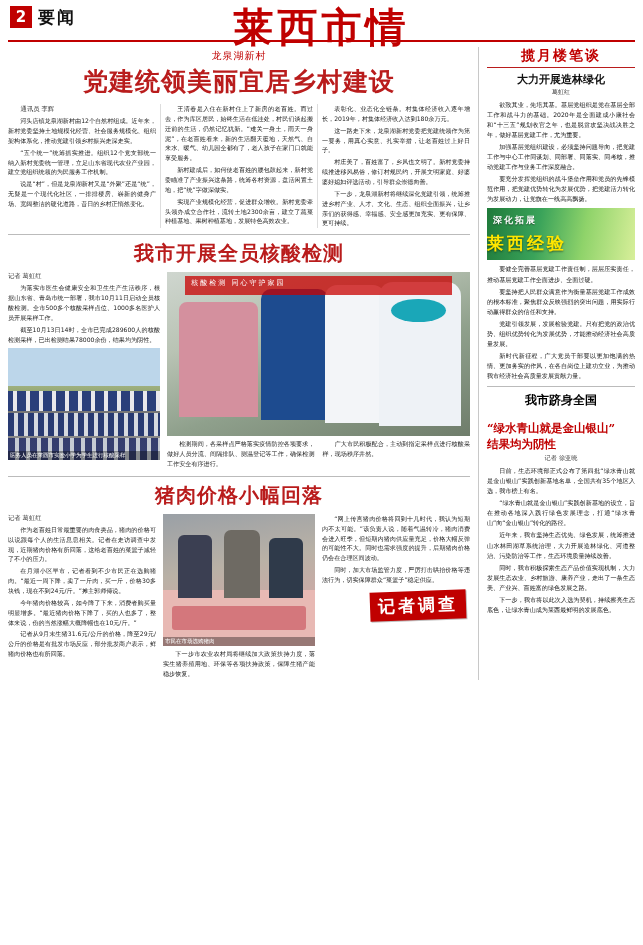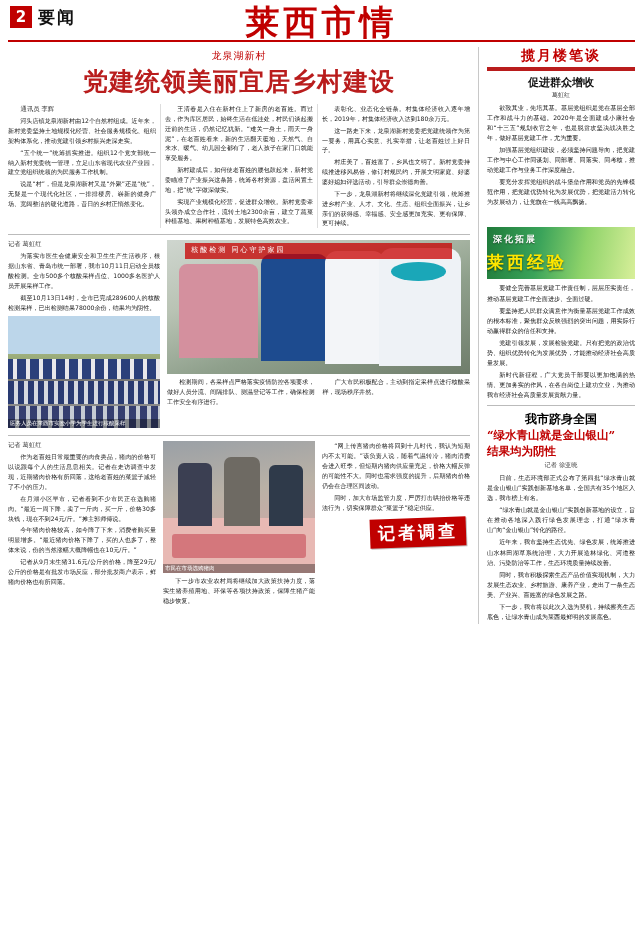--- a/index.html
+++ b/index.html
@@ -15,21 +15,21 @@
   
   .masthead{position:relative;height:40px;border-bottom:2px solid #c00000;}
   .page-badge{
     position:absolute;left:2px;top:6px;width:22px;height:22px;background:#c00000;color:#fff;
     font-size:15px;font-weight:bold;display:flex;align-items:center;justify-content:center;
   }
   .section-name{position:absolute;left:30px;top:6px;font-size:17px;font-weight:bold;letter-spacing:2px;}
   .paper-title{
     position:absolute;left:50%;top:0px;transform:translateX(-50%);
     font-family:Liberation Sans, sans-serif;
-    font-size:34px;font-weight:bold;color:#c00000;letter-spacing:4px;
+    font-size:40px;font-weight:bold;color:#c00000;letter-spacing:4px;
     white-space:nowrap;
   }
   .mast-right{position:absolute;right:2px;top:4px;text-align:left;font-size:7.5px;line-height:1.55;color:#333;}
   .mast-right .ln{white-space:nowrap;}
 
   
   .cols{display:flex;gap:8px;margin-top:5px;}
   .left{width:462px;}
   .right{width:155px;border-left:1px solid #c8c8c8;padding-left:8px;}
 
@@ -78,32 +78,32 @@
   }
   .banner span{
     font-family:"DejaVu Serif","Liberation Serif",serif;
     font-size:19px;font-weight:bold;color:#c00000;letter-spacing:3px;
   }
 
   
   .rail-head{
     text-align:center;font-family:"DejaVu Serif","Liberation Serif",serif;
     font-size:14px;font-weight:bold;color:#c00000;letter-spacing:2px;
-    border-bottom:4px solid #b91c1c;padding-bottom:2px;margin-bottom:4px;
+    border-bottom:1px solid #b91c1c;padding-bottom:2px;margin-bottom:4px;
   }
   .rail-title{text-align:center;font-size:11px;font-weight:bold;margin:4px 0 1px;font-family:"DejaVu Serif","Liberation Serif",serif;}
   .rail-by{text-align:center;font-size:6.2px;color:#444;margin-bottom:3px;}
   .rail-text{font-size:6.1px;line-height:1.65;text-align:justify;}
   .rail-text p{margin:0 0 2px;text-indent:2em;}
-  .rail-title2{text-align:center;font-size:12px;font-weight:bold;color:#000;line-height:1.35;margin:5px 0 1px;font-family:"DejaVu Serif","Liberation Serif",serif;}
+  .rail-title2{text-align:center;font-size:12px;font-weight:bold;color:#000;line-height:1.35;margin:5px 0 13px;font-family:"DejaVu Serif","Liberation Serif",serif;}
   .rail-sub{text-align:left;font-size:11.5px;font-weight:bold;color:#c00000;line-height:1.35;font-family:"DejaVu Serif","Liberation Serif",serif;}
 
   
   .badge-img{
-    position:relative;height:52px;margin-top:20px;overflow:hidden;
+    position:relative;height:52px;margin-top:4px;overflow:hidden;
     background:linear-gradient(100deg,#1f7a3a 0%,#3aa35a 35%,#8fd36a 65%,#d8ef9a 100%);
   }
   .badge-img .b1{position:absolute;left:6px;top:6px;font-size:9px;color:#fff;font-weight:bold;letter-spacing:2px;
     font-family:"DejaVu Serif","Liberation Serif",serif;text-shadow:0 1px 1px rgba(0,0,0,.45);}
   .badge-img .b2{position:absolute;left:0;top:24px;font-size:17px;color:#ffe600;font-weight:bold;letter-spacing:3px;
     font-family:"DejaVu Serif","Liberation Serif",serif;text-shadow:0 1px 2px rgba(0,0,0,.5);}
   .stamp{
     position:absolute;right:4px;bottom:4px;background:#c00000;color:#fff;
     font-family:"DejaVu Serif","Liberation Serif",serif;font-size:17px;font-weight:bold;
     letter-spacing:3px;padding:3px 8px;transform:rotate(-2deg);
@@ -137,60 +137,62 @@
         <p>新村建成后，如何使老百姓的腰包鼓起来，新村党委瞄准了产业振兴这条路，统筹各村资源，盘活闲置土地，把“统”字做深做实。</p>
         <p>实现产业规模化经营，促进群众增收。新村党委牵头领办成立合作社，流转土地2300余亩，建立了蔬菜种植基地、果树种植基地，发展特色高效农业。</p>
         <p>表彰化、业态化全链条。村集体经济收入逐年增长，2019年，村集体经济收入达到180余万元。</p>
         <p>这一路走下来，龙泉湖新村党委把党建统领作为第一要务，用真心实意、扎实举措，让老百姓过上好日子。</p>
         <p>村庄美了，百姓富了，乡风也文明了。新村党委持续推进移风易俗，修订村规民约，开展文明家庭、好婆婆好媳妇评选活动，引导群众崇德向善。</p>
         <p>下一步，龙泉湖新村将继续深化党建引领，统筹推进乡村产业、人才、文化、生态、组织全面振兴，让乡亲们的获得感、幸福感、安全感更加充实、更有保障、更可持续。</p>
       </div>
 
       <div class="sec2">
         <div class="rule-thin"></div>
+        <div class="headline h2">我市开展全员核酸检测</div>
 
         <div class="sec2-body">
           <div class="sec2-left">
             <div class="byline">记者 葛虹红</div>
             <div class="body-text">
               <p style="margin:0 0 2px;text-indent:2em;">为落实市医生会健康安全和卫生生产生活秩序，根据山东省、青岛市统一部署，我市10月11日启动全员核酸检测。全市500多个核酸采样点位、1000多名医护人员开展采样工作。</p>
               <p style="margin:0 0 2px;text-indent:2em;">截至10月13日14时，全市已完成289600人的核酸检测采样，已出检测结果78000余份，结果均为阴性。</p>
             </div>
 
             <div class="photo" style="height:112px;margin-top:4px;
                  background:linear-gradient(#bcd6ea 0%,#bcd6ea 34%,#9fb07e 34%,#8ba06c 46%,#6d6d6d 46%,#9a9a9a 100%);">
               <div style="position:absolute;left:0;right:0;top:38%;height:18%;background:repeating-linear-gradient(90deg,#2a3f7a 0 5px,#e8e8ec 5px 9px,#2a3f7a 9px 13px);"></div>
               <div style="position:absolute;left:0;right:0;top:58%;height:20%;background:repeating-linear-gradient(90deg,#1f3370 0 6px,#dfe3ea 6px 10px);opacity:.9;"></div>
               <div style="position:absolute;left:0;right:0;top:80%;height:20%;background:repeating-linear-gradient(90deg,#25306a 0 7px,#cfd6e0 7px 11px);opacity:.85;"></div>
               <div class="cap">医务人员在莱西市实验小学为学生进行核酸采样</div>
             </div>
           </div>
 
           <div class="sec2-right">
 
-            <div class="photo" style="height:134px;
+            <div class="photo" style="height:164px;
                  background:linear-gradient(160deg,#cfd6cf 0%,#b9c3b4 30%,#8fa08c 60%,#6f7d6b 100%);">
               <div style="position:absolute;left:4%;top:18%;width:26%;height:70%;background:#d4909e;border-radius:8px 8px 0 0;"></div>
               <div style="position:absolute;left:31%;top:10%;width:22%;height:80%;background:#1d4b8f;border-radius:10px 10px 0 0;"></div>
               <div style="position:absolute;left:52%;top:8%;width:20%;height:84%;background:#f3f5f8;border-radius:12px 12px 0 0;"></div>
               <div style="position:absolute;left:70%;top:6%;width:27%;height:88%;background:#eef2f6;border-radius:14px 14px 0 0;"></div>
               <div style="position:absolute;left:74%;top:16%;width:18%;height:14%;background:#1aa7b8;border-radius:50%;"></div>
               <div style="position:absolute;left:6%;top:2%;right:6%;height:12%;background:rgba(200,0,0,.75);"></div>
               <div style="position:absolute;left:8%;top:3.5%;font-size:7px;color:#fff;letter-spacing:2px;">核酸检测 同心守护家园</div>
             </div>
             <div class="body-text" style="margin-top:3px;column-count:2;column-gap:8px;">
               <p style="margin:0 0 2px;text-indent:2em;">检测期间，各采样点严格落实疫情防控各项要求，做好人员分流、间隔排队、测温登记等工作，确保检测工作安全有序进行。</p>
               <p style="margin:0 0 2px;text-indent:2em;">广大市民积极配合，主动到指定采样点进行核酸采样，现场秩序井然。</p>
             </div>
           </div>
         </div>
       </div>
 
       <div class="sec3">
         <div class="rule-thin"></div>
+        <div class="headline h3t">猪肉价格小幅回落</div>
 
         <div class="sec3-grid">
           <div class="sec3-col">
             <div class="byline">记者 葛虹红</div>
             <div class="body-text">
               <p style="margin:0 0 2px;text-indent:2em;">作为老百姓日常最重要的肉食类品，猪肉的价格可以说跟每个人的生活息息相关。记者在走访调查中发现，近期猪肉价格有所回落，这给老百姓的菜篮子减轻了不小的压力。</p>
               <p style="margin:0 0 2px;text-indent:2em;">在月湖小区早市，记者看到不少市民正在选购猪肉。“最近一周下降，卖了一斤肉，买一斤，价格30多块钱，现在不到24元/斤。”摊主郭师傅说。</p>
               <p style="margin:0 0 2px;text-indent:2em;">今年猪肉价格较高，如今降了下来，消费者购买量明显增多。“最近猪肉价格下降了，买的人也多了，整体来说，份的当然涨幅大概降幅也在10元/斤。”</p>
               <p style="margin:0 0 2px;text-indent:2em;">记者从9月末生猪31.6元/公斤的价格，降至29元/公斤的价格是有批发市场反应，部分批发商户表示，鲜猪肉价格也有所回落。</p>
             </div>
@@ -218,21 +220,21 @@
               <p style="margin:0 0 2px;text-indent:2em;">同时，加大市场监管力度，严厉打击哄抬价格等违法行为，切实保障群众“菜篮子”稳定供应。</p>
             </div>
             <div class="stamp" style="position:relative;display:inline-block;margin-top:8px;float:right;">记者调查</div>
           </div>
         </div>
       </div>
     </div>
 
     <div class="right">
       <div class="rail-head">揽月楼笔谈</div>
-      <div class="rail-title">促进群众增收</div>
+      <div class="rail-title">大力开展造林绿化</div>
       <div class="rail-by">葛虹红</div>
 
       <div class="rail-text">
         <p>欲致其业，先培其基。基层党组织是党在基层全部工作和战斗力的基础。2020年是全面建成小康社会和“十三五”规划收官之年，也是脱贫攻坚决战决胜之年，做好基层党建工作，尤为重要。</p>
         <p>加强基层党组织建设，必须坚持问题导向，把党建工作与中心工作同谋划、同部署、同落实、同考核，推动党建工作与业务工作深度融合。</p>
         <p>要充分发挥党组织的战斗堡垒作用和党员的先锋模范作用，把党建优势转化为发展优势，把党建活力转化为发展动力，让党旗在一线高高飘扬。</p>
       </div>
 
       <div class="badge-img">
         <div class="b1">深化拓展</div>

